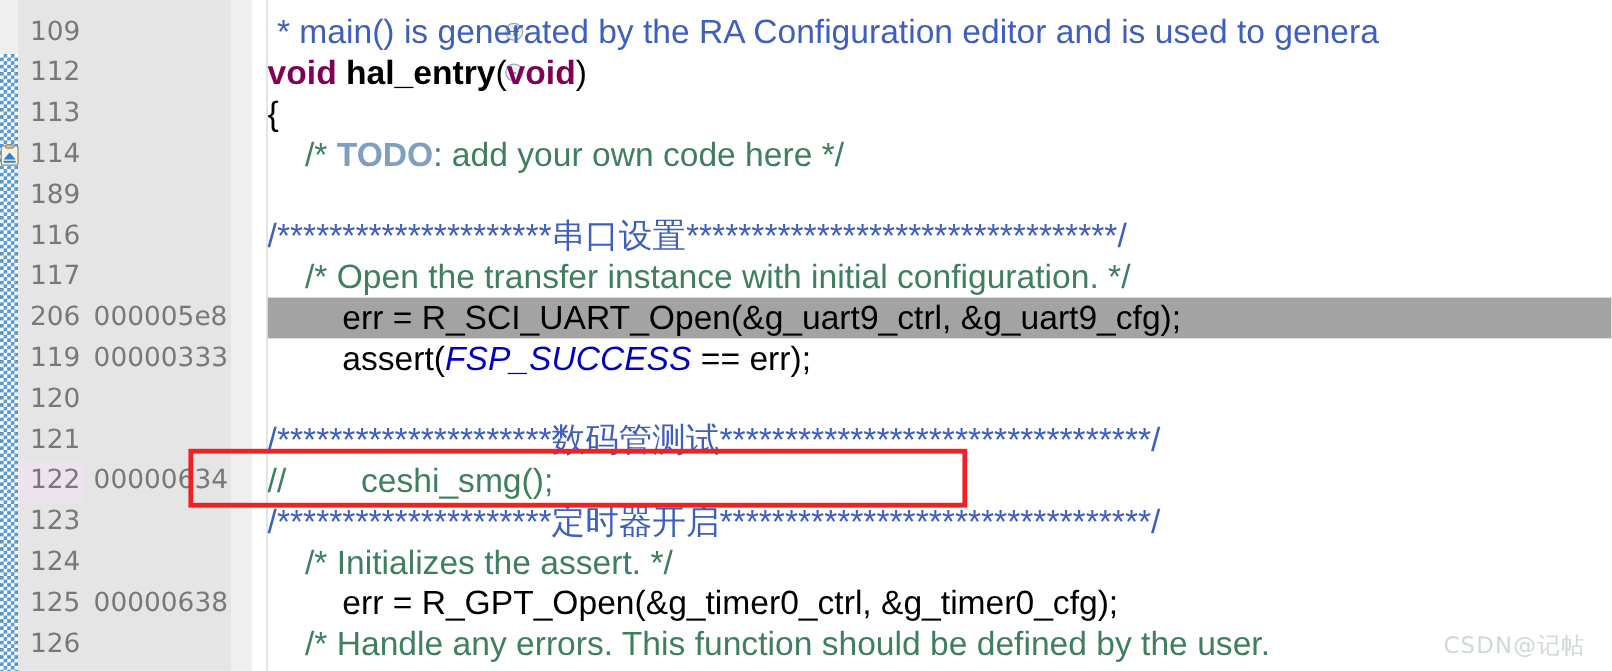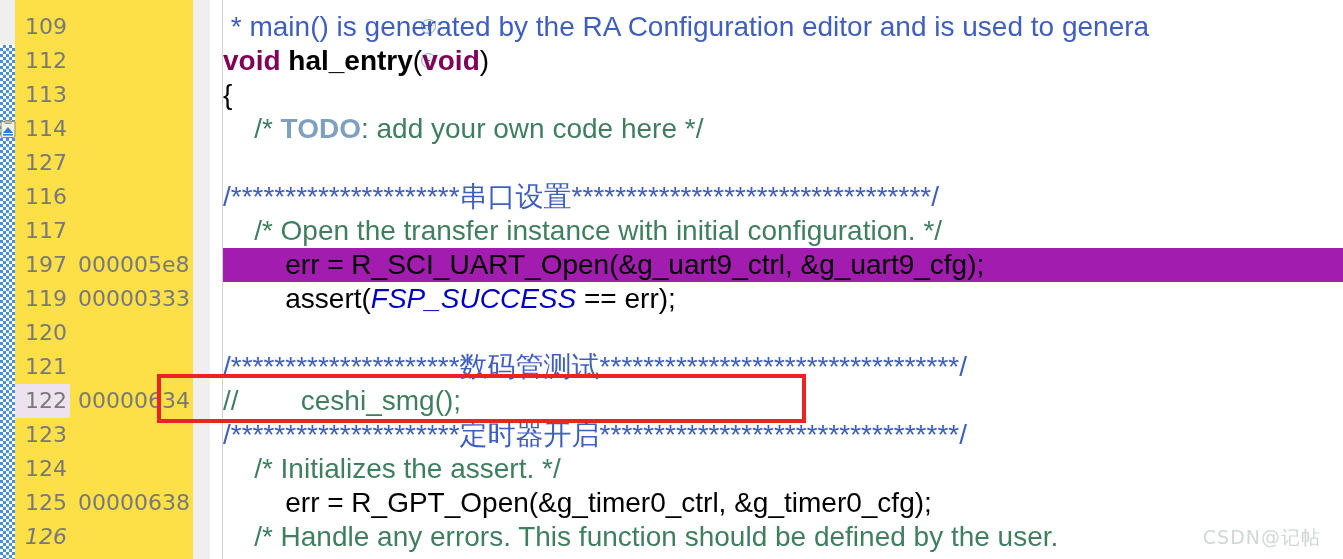--- a/index.html
+++ b/index.html
@@ -54,21 +54,21 @@
     z-index: 5;
   }
 
   
   .gutter {
     position: absolute;
     left: 15px;
     top: 0;
     width: 178px;
     height: 559px;
-    background: #fde047;
+    background: #e5e5e5;
   }
   .gutter-spacer {
     position: absolute;
     left: 193px;
     top: 0;
     width: 17px;
     height: 559px;
     background: #efefef;
   }
   .fold-col {
@@ -137,21 +137,21 @@
     position: absolute;
     left: 0;
     width: 1120px;
     height: 34px;
     line-height: 34px;
     font-size: 28px;
     white-space: pre;
     color: #000000;
     font-family: Liberation Sans, sans-serif;
   }
-  .cline.hl { background: #a21caf; }
+  .cline.hl { background: #a3a3a3; }
 
   .cmt      { color: #3f7f5f; }
   .doccmt   { color: #3f5fbf; }
   .todo     { color: #7f9fbf; font-weight: bold; }
   .kw       { color: #7f0055; font-weight: bold; }
   .fn       { color: #000000; font-weight: bold; }
   .const    { color: #0000c0; font-style: italic; }
   .plain    { color: #000000; }
 
   
@@ -195,32 +195,32 @@
       <rect x="3" y="14" width="10" height="1.6" fill="#2f7fd0"></rect>
     </svg>
   </div>
 
   <div class="gutter">
       <div class="gline" style="top: -24px;"><span class="num">107</span></div>
       <div class="gline" style="top: 10px;"><span class="num">109</span></div>
       <div class="gline" style="top: 44px;"><span class="num">112</span></div>
       <div class="gline" style="top: 78px;"><span class="num">113</span></div>
       <div class="gline" style="top: 112px;"><span class="num">114</span></div>
-      <div class="gline" style="top: 146px;"><span class="num">127</span></div>
+      <div class="gline" style="top: 146px;"><span class="num">189</span></div>
       <div class="gline" style="top: 180px;"><span class="num">116</span></div>
       <div class="gline" style="top: 214px;"><span class="num">117</span></div>
-      <div class="gline" style="top: 248px;"><span class="num">197</span><span class="addr">000005e8</span></div>
+      <div class="gline" style="top: 248px;"><span class="num">206</span><span class="addr">000005e8</span></div>
       <div class="gline" style="top: 282px;"><span class="num">119</span><span class="addr">00000333</span></div>
       <div class="gline" style="top: 316px;"><span class="num">120</span></div>
       <div class="gline" style="top: 350px;"><span class="num">121</span></div>
       <div class="gline current" style="top: 384px;"><span class="num">122</span><span class="addr">00000634</span></div>
       <div class="gline" style="top: 418px;"><span class="num">123</span></div>
       <div class="gline" style="top: 452px;"><span class="num">124</span></div>
       <div class="gline" style="top: 486px;"><span class="num">125</span><span class="addr">00000638</span></div>
-      <div class="gline" style="top: 520px; font-style: italic;"><span class="num">126</span></div>
+      <div class="gline" style="top: 520px;"><span class="num">126</span></div>
     </div>
   <div class="gutter-spacer"></div>
   <div class="fold-col">
       <div class="fold" style="top: 19px;">+</div>
       <div class="fold" style="top: 53px;">-</div>
     </div>
 
   <div class="code">
       <div class="cline" style="top: -24px;">&nbsp;</div>
       <div class="cline" style="top: 10px;"><span class="doccmt"> * main() is generated by the RA Configuration editor and is used to genera</span></div>

